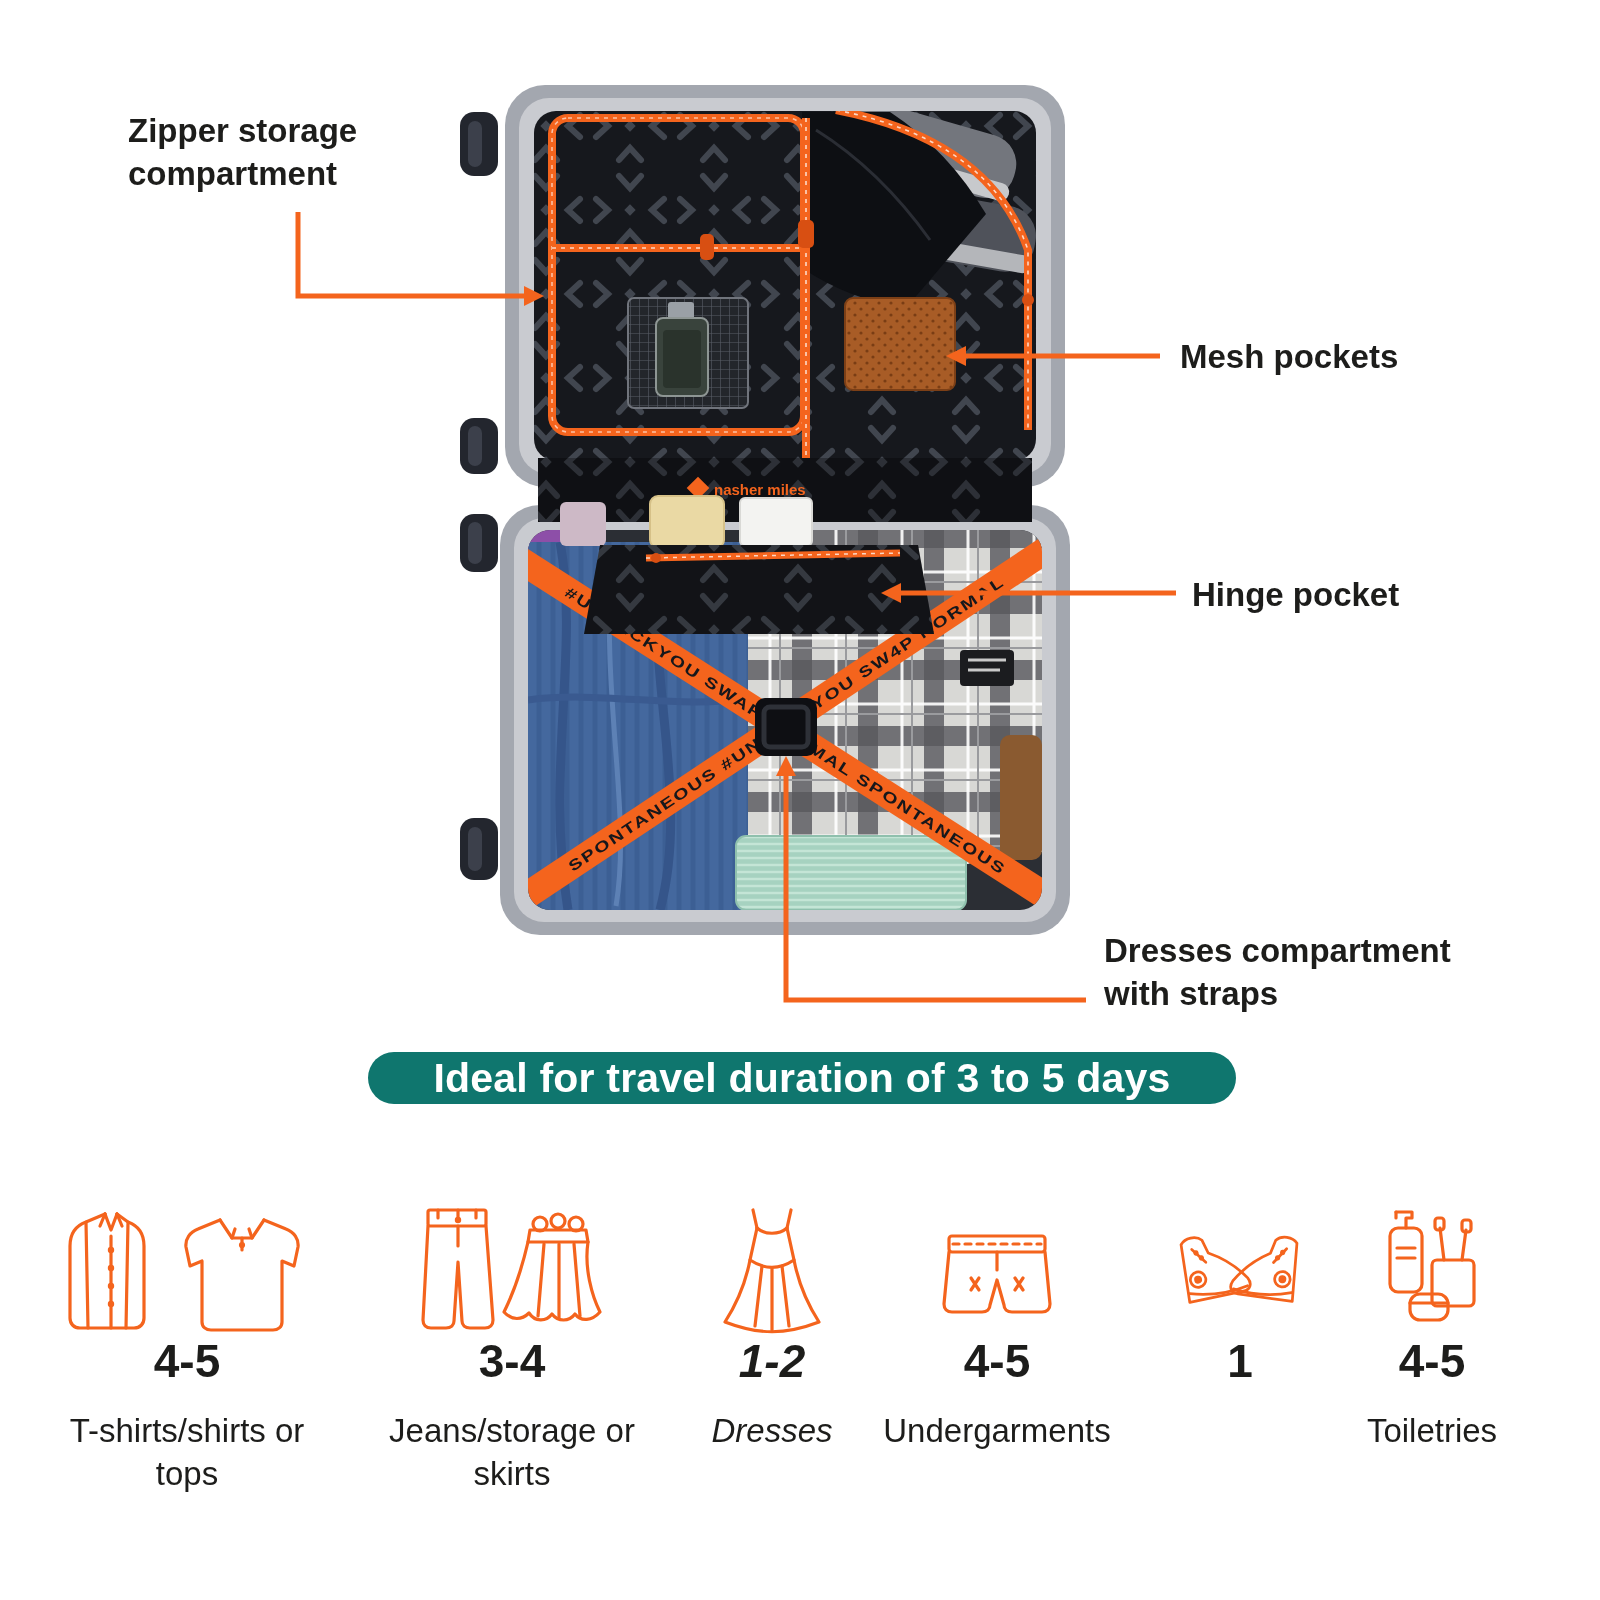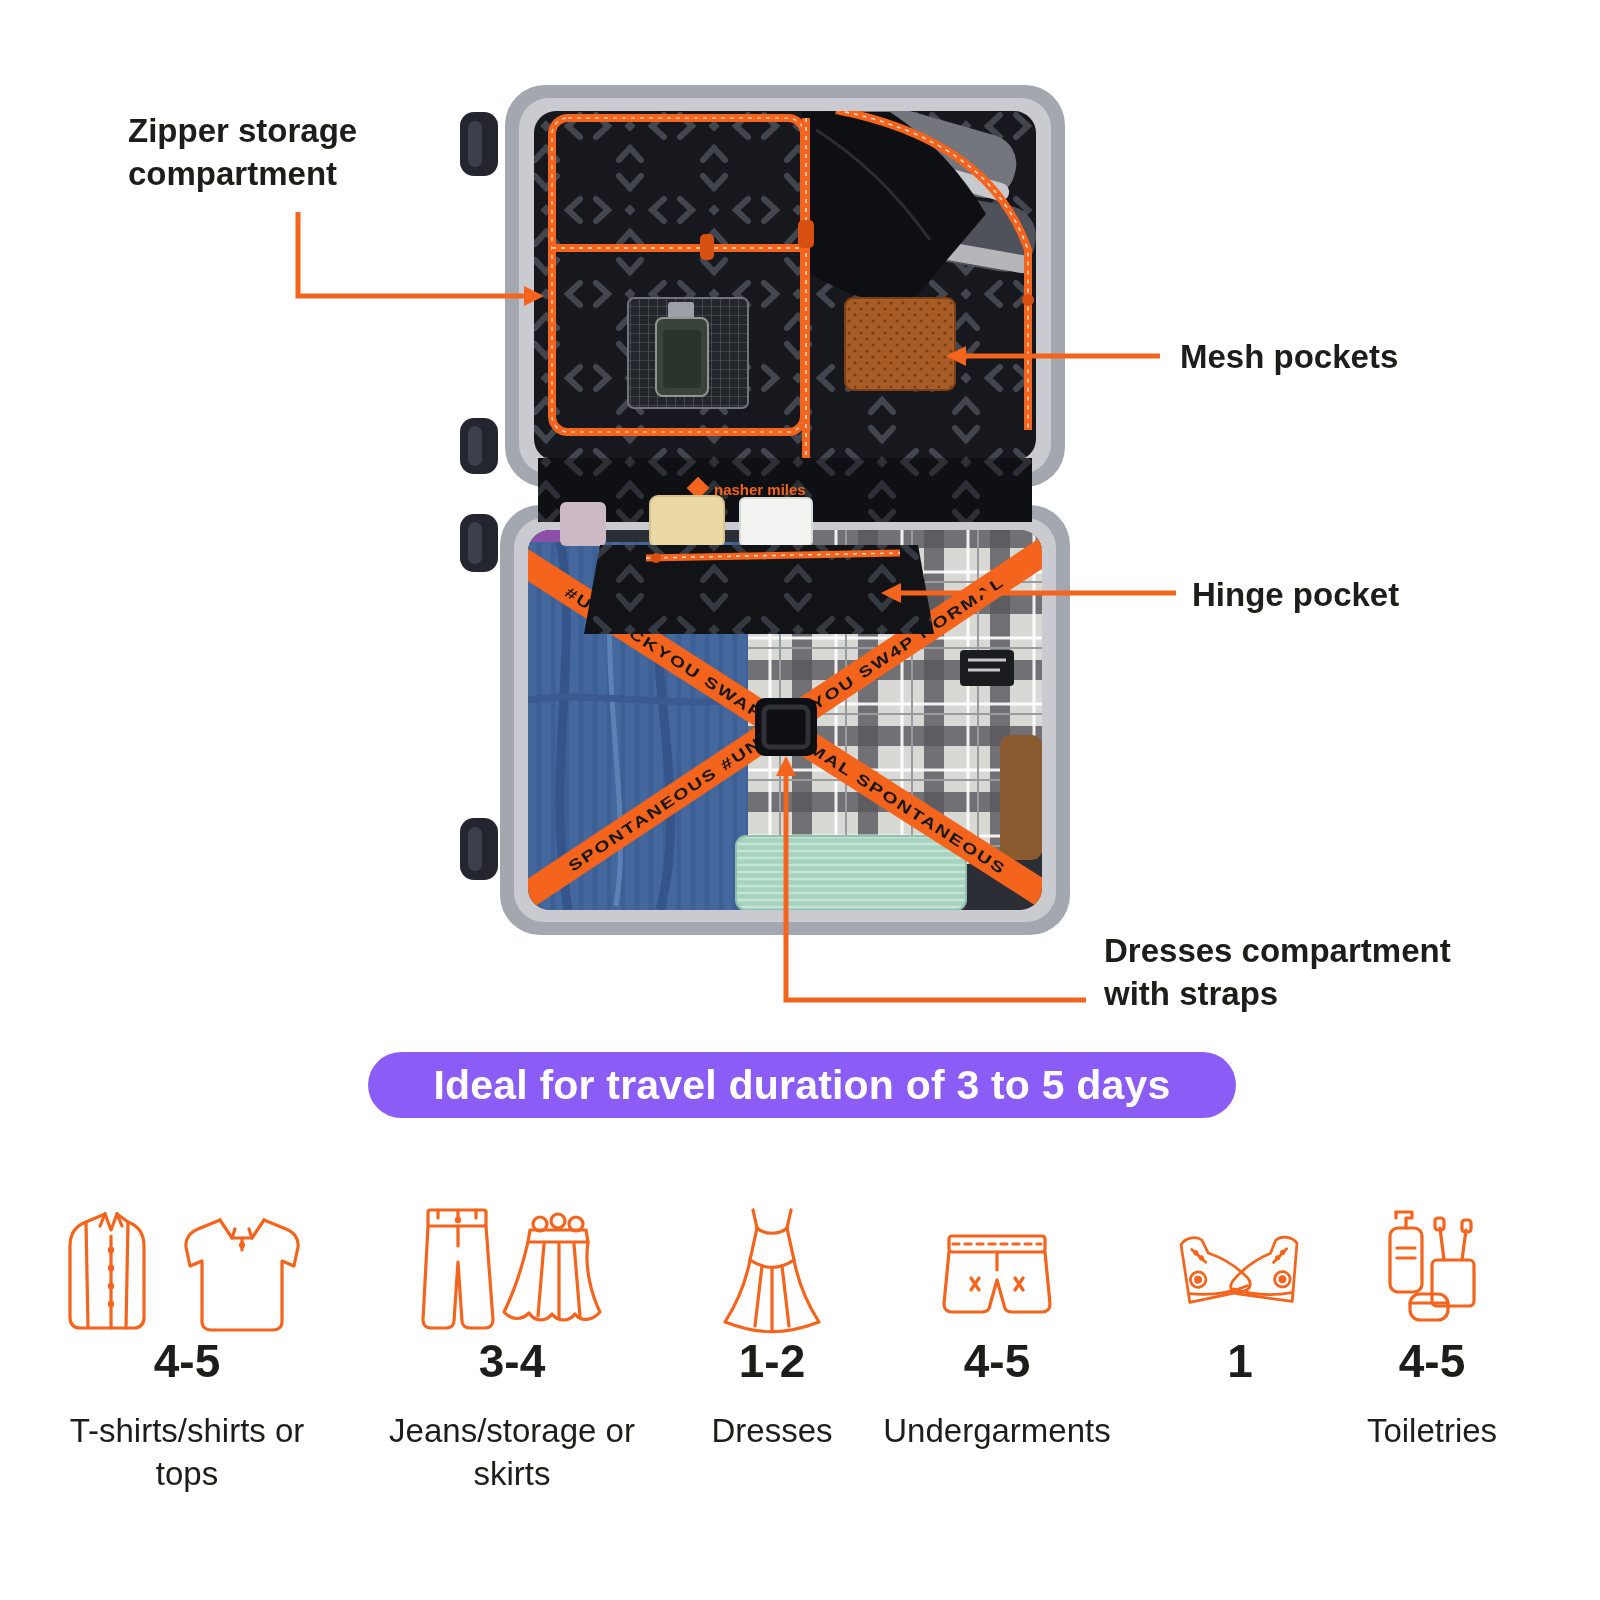--- a/index.html
+++ b/index.html
@@ -4,29 +4,29 @@
 <style>
   html,body{margin:0;padding:0;background:#ffffff;}
   body{width:1600px;height:1600px;position:relative;font-family:"Liberation Sans",sans-serif;color:#1d1d1b;overflow:hidden;}
   #canvas{position:absolute;inset:0;width:1600px;height:1600px;}
   #art{position:absolute;left:0;top:0;}
   .ann{position:absolute;font-size:33px;font-weight:600;line-height:1.3;color:#1d1d1b;}
   #ann-zipper{left:128px;top:110px;width:348px;text-align:left;}
   #ann-mesh{left:1180px;top:336px;white-space:nowrap;}
   #ann-hinge{left:1192px;top:574px;white-space:nowrap;}
   #ann-straps{left:1104px;top:930px;width:390px;text-align:left;}
-  #banner{position:absolute;left:368px;top:1052px;width:868px;height:66px;border-radius:34px;background:#8b5cf6;display:flex;align-items:center;justify-content:center;}
+  #banner{position:absolute;left:368px;top:1052px;width:868px;height:52px;border-radius:34px;background:#0f766e;display:flex;align-items:center;justify-content:center;}
   #banner span{color:#ffffff;font-size:41px;font-weight:700;letter-spacing:.2px;}
   .cap-item{position:absolute;top:1192px;text-align:center;}
   .cap-icon{height:142px;display:flex;align-items:flex-end;justify-content:center;}
   .cap-count{font-size:46px;font-weight:700;color:#1d1d1b;}
   .cap-label{font-size:33px;font-weight:500;line-height:1.3;margin-top:22px;color:#1d1d1b;}
   #cap-0{left:47px;width:280px;}
   #cap-1{left:367px;width:290px;}
-  #cap-2{left:647px;width:250px;}
+  #cap-2{left:647px;width:250px;font-style:italic;}
   #cap-3{left:872px;width:250px;}
   #cap-4{left:1165px;width:150px;}
   #cap-5{left:1322px;width:220px;}
   .icon-stroke{stroke:#f4641d;stroke-width:3.2;fill:none;stroke-linejoin:round;stroke-linecap:round;}
 </style>
 </head>
 <body>
 
 <div id="canvas">
 

